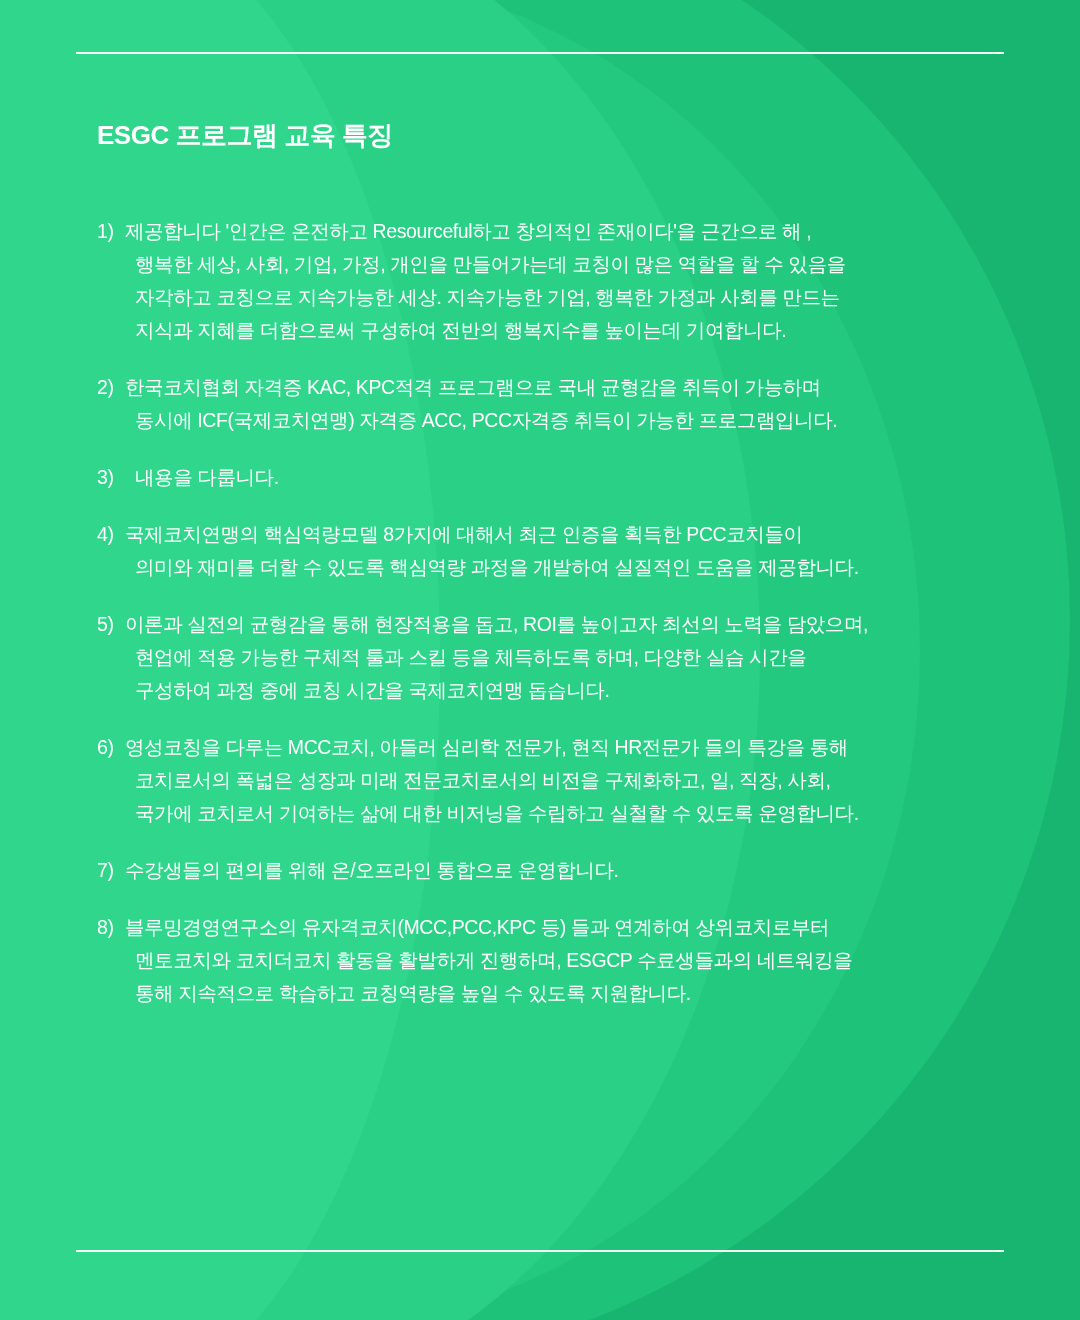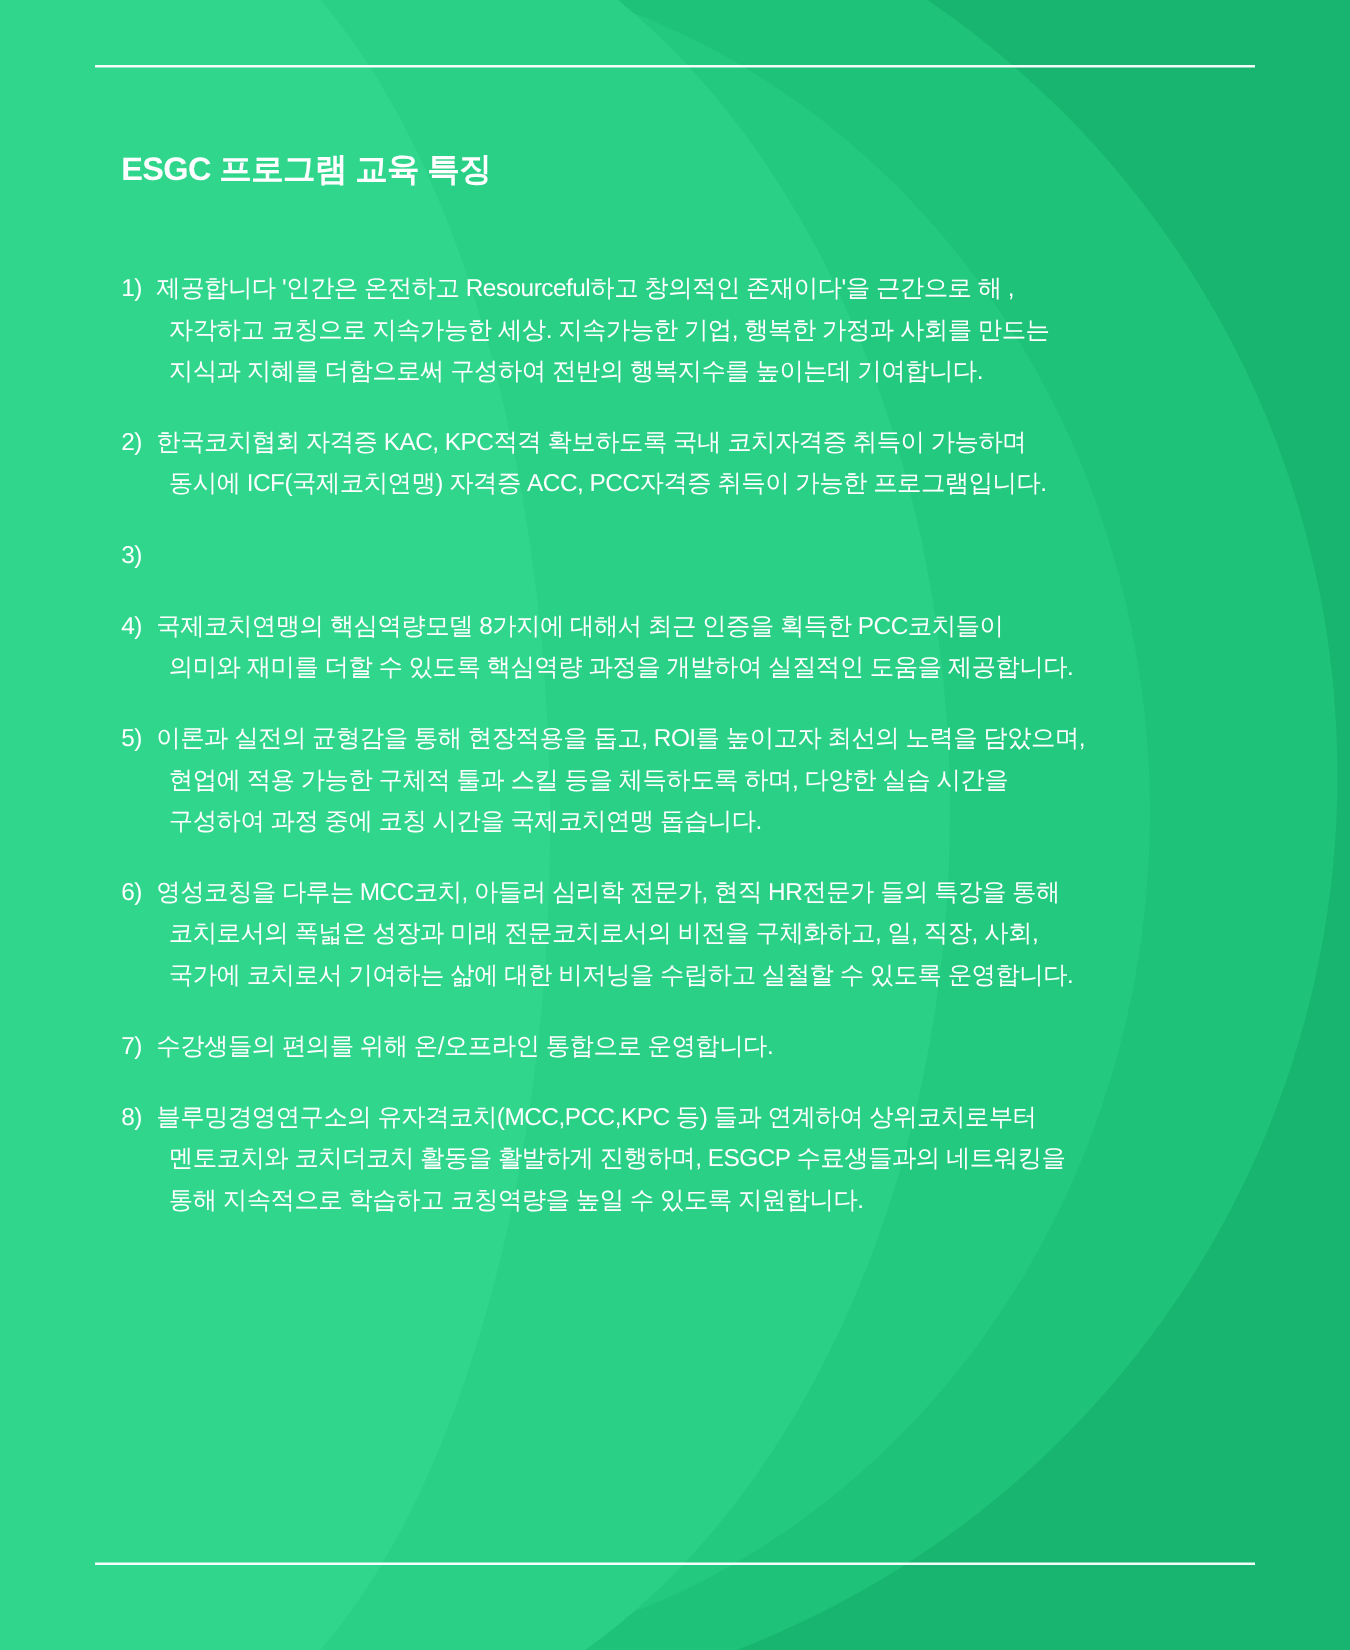--- a/index.html
+++ b/index.html
@@ -126,34 +126,36 @@
   <div class="content">
     <div class="rule rule-top"></div>
 
     <div class="title">ESGC 프로그램 교육 특징</div>
 
     <div class="list">
         <div class="item">
           <div class="num">1)</div>
           <div class="body">
             <p>제공합니다 '인간은 온전하고 Resourceful하고 창의적인 존재이다'을 근간으로 해 ,</p>
+            <p class="indent">행복한 세상, 사회, 기업, 가정, 개인을 만들어가는데 코칭이 많은 역할을 할 수 있음을</p>
             <p class="indent">자각하고 코칭으로  지속가능한 세상. 지속가능한 기업, 행복한 가정과 사회를 만드는</p>
             <p class="indent">지식과 지혜를 더함으로써 구성하여 전반의 행복지수를 높이는데 기여합니다.</p>
           </div>
         </div>
         <div class="item">
           <div class="num">2)</div>
           <div class="body">
-            <p>한국코치협회 자격증 KAC, KPC적격 확보하도록 국내 코치자격증 취득이 가능하며</p>
+            <p>한국코치협회 자격증 KAC, KPC적격 프로그램으로 국내 균형감을 취득이 가능하며</p>
             <p class="indent">동시에 ICF(국제코치연맹) 자격증 ACC, PCC자격증 취득이 가능한 프로그램입니다.</p>
           </div>
         </div>
         <div class="item">
           <div class="num">3)</div>
           <div class="body">
+            <p class="indent">내용을 다룹니다.</p>
           </div>
         </div>
         <div class="item">
           <div class="num">4)</div>
           <div class="body">
             <p>국제코치연맹의 핵심역량모델 8가지에 대해서 최근 인증을 획득한 PCC코치들이</p>
             <p class="indent">의미와 재미를 더할 수 있도록 핵심역량 과정을 개발하여 실질적인 도움을  제공합니다.</p>
           </div>
         </div>
         <div class="item">

